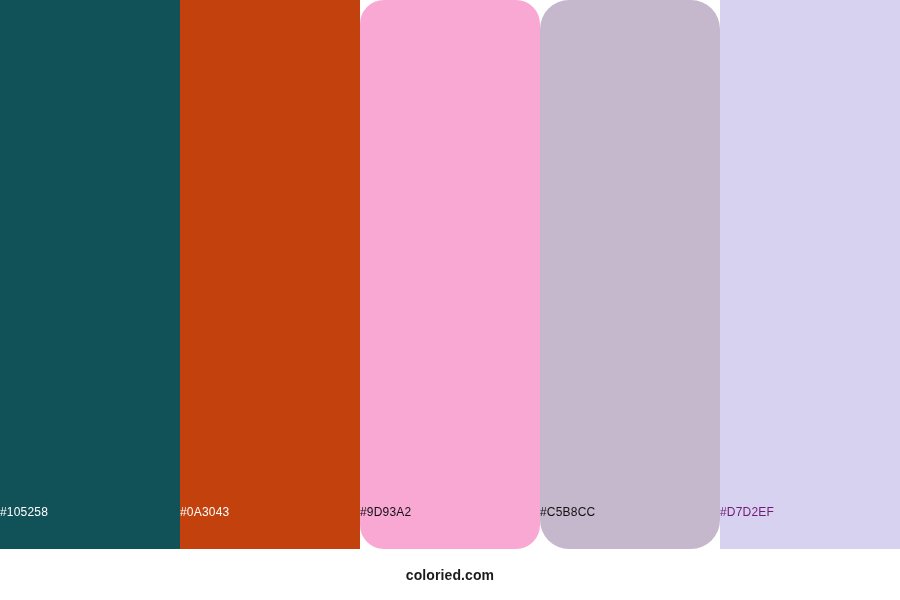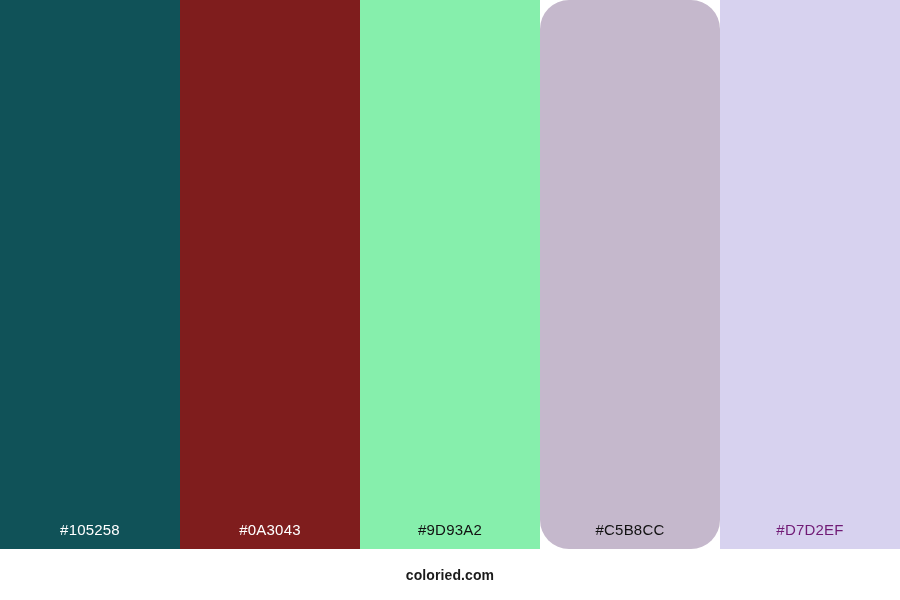--- a/index.html
+++ b/index.html
@@ -34,26 +34,25 @@
     height: 100%;
     position: relative;
     display: flex;
     align-items: flex-end;
     justify-content: center;
   }
 
   .swatch-label {
     display: block;
     width: 100%;
-    text-align: center;
-    font-size: 15px;
+    font-size: 12px;
     font-family: "Liberation Sans", sans-serif;
     letter-spacing: 0.2px;
     line-height: 1;
-    padding-bottom: 12px;
+    padding-bottom: 31px;
     user-select: none;
   }
 
   #footer-bar {
     flex: 1 1 auto;
     width: 100%;
     background: #ffffff;
     display: flex;
     align-items: center;
     justify-content: center;
@@ -73,25 +72,25 @@
 <body style="background-color: rgb(255, 255, 255);">
 
 <div id="palette-page">
 
   <div id="swatch-strip">
 
     <div class="swatch" style="background-color: rgb(16, 82, 88);">
       <span class="swatch-label" style="color: rgb(255, 255, 255);">#105258</span>
     </div>
 
-    <div class="swatch" style="background-color: #7f1d1d;">
+    <div class="swatch" style="background-color: #c2410c;">
       <span class="swatch-label" style="color: rgb(255, 255, 255);">#0A3043</span>
     </div>
 
-    <div class="swatch" style="background-color: #86efac;">
+    <div class="swatch" style="background-color: #f9a8d4; border-radius: 24px;">
       <span class="swatch-label" style="color: rgb(17, 17, 17);">#9D93A2</span>
     </div>
 
     <div class="swatch" style="background-color: rgb(197, 184, 204); border-radius: 29px;">
       <span class="swatch-label" style="color: rgb(17, 17, 17);">#C5B8CC</span>
     </div>
 
     <div class="swatch" style="background-color: rgb(215, 210, 239);">
       <span class="swatch-label" style="color: #701a75;">#D7D2EF</span>
     </div>

